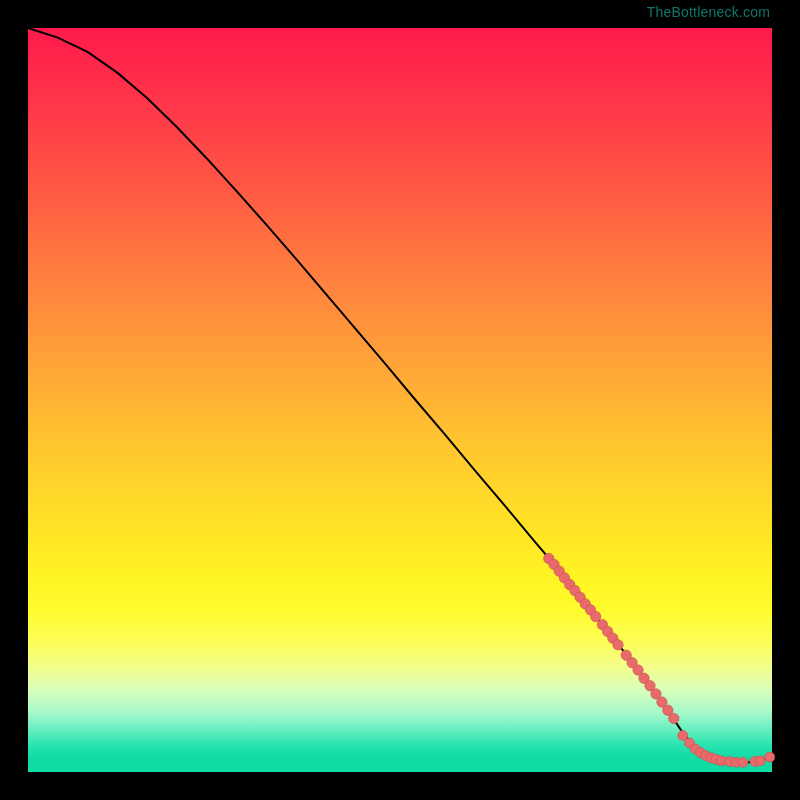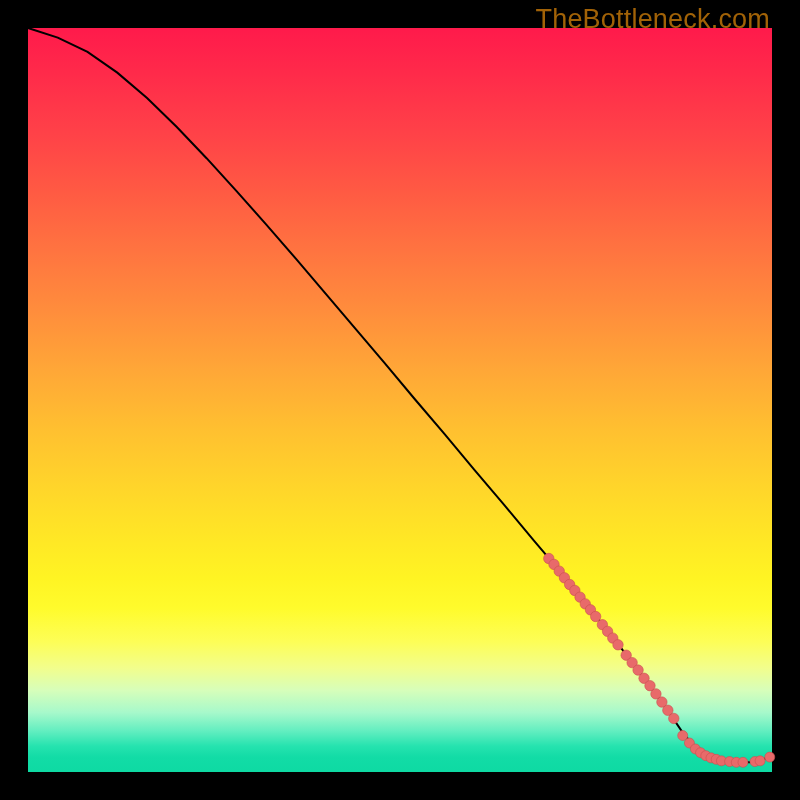--- a/index.html
+++ b/index.html
@@ -44,22 +44,22 @@
       #62eec0 94.5%,
       #26e3af 96.5%,
       #12dca6 98%,
       #0edaa3 100%
     );
   }
   .credit {
     position: absolute;
     top: 4px;
     right: 30px;
-    color: #a16207;
-    font-size: 27px;
+    color: #0f766e;
+    font-size: 14px;
     letter-spacing: 0.2px;
     font-weight: 400;
   }
   svg.overlay {
     position: absolute;
     left: 0;
     top: 0;
   }
 </style>
 </head>

